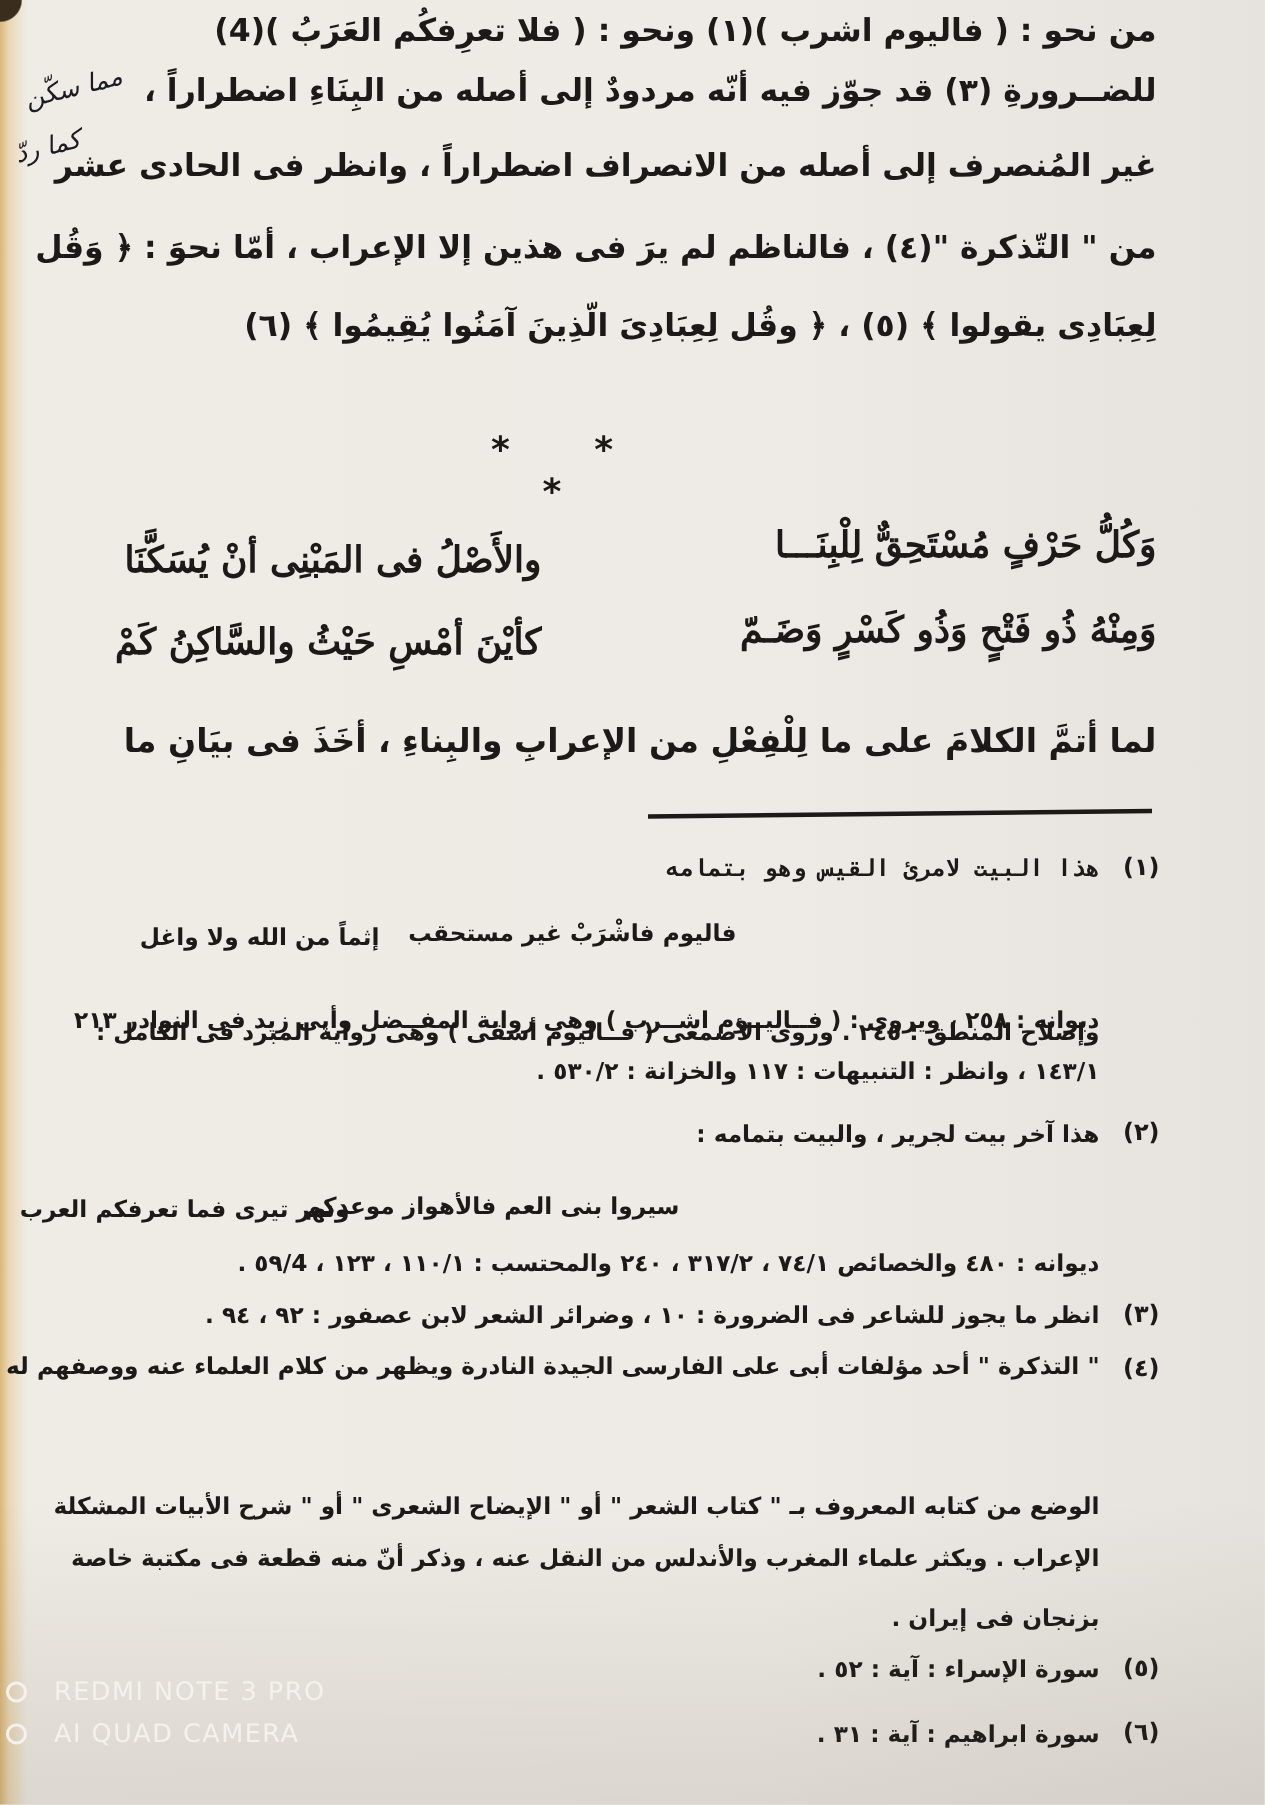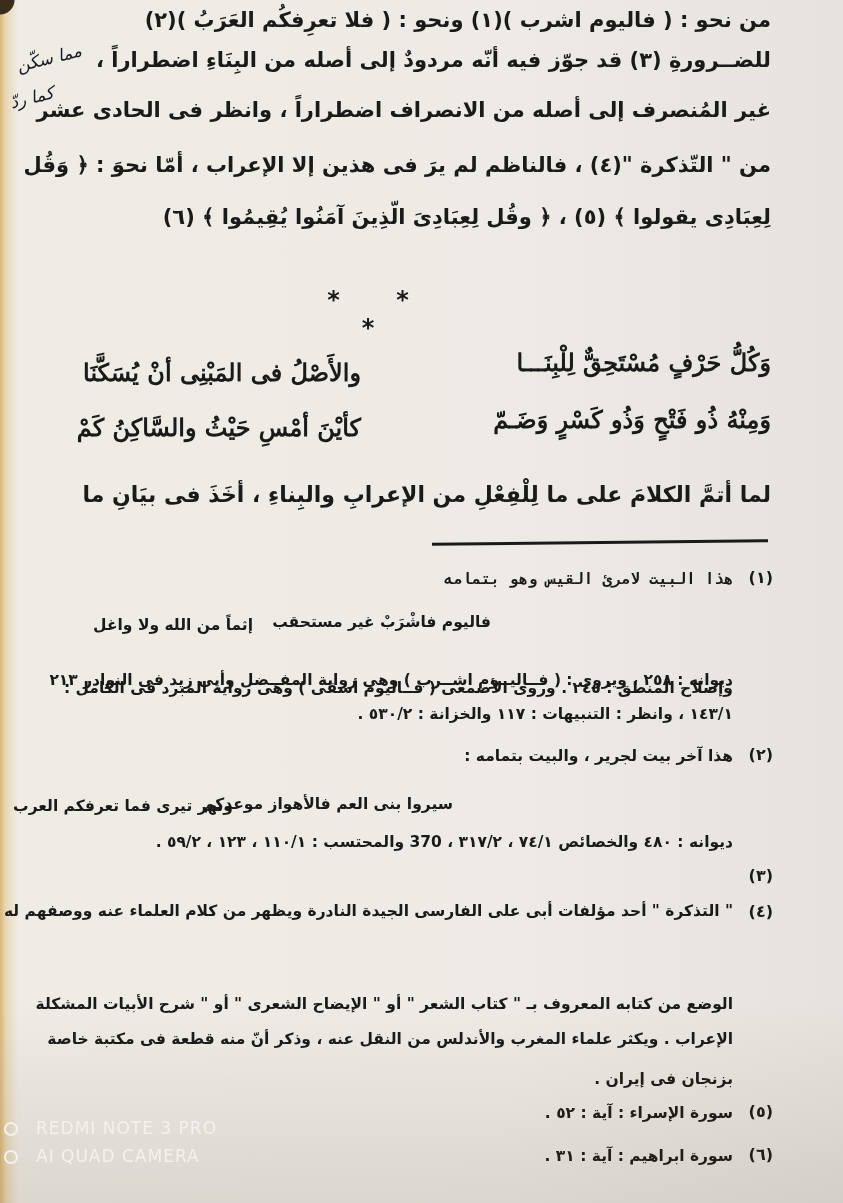--- a/index.html
+++ b/index.html
@@ -52,21 +52,21 @@
     display: inline-block; width: 14px; height: 14px; border: 2px solid #f4f1ee;
     border-radius: 50%; vertical-align: middle; margin-right: 18px; box-sizing: border-box;
   }
 </style>
 </head>
 <body>
 
 <div class="page">
   <div class="corner"></div>
 
-  <div class="line main rtl" style="top:8px;">من نحو : ( فاليوم اشرب )(١) ونحو : ( فلا تعرِفكُم العَرَبُ )(٢)</div>
+  <div class="line main rtl" style="top:8px;">من نحو : ( فاليوم اشرب )(١) ونحو : ( فلا تعرِفكُم العَرَبُ )(4)</div>
   <div class="line main rtl" style="top:48px;">للضــرورةِ (٣) قد جوّز فيه أنّه مردودٌ إلى أصله من البِنَاءِ اضطراراً ،</div>
   <div class="line main rtl" style="top:98px;">غير المُنصرف إلى أصله من الانصراف اضطراراً ، وانظر فى الحادى عشر</div>
   <div class="line main rtl" style="top:153px;">من " التّذكرة "(٤) ، فالناظم لم يرَ فى هذين إلا الإعراب ، أمّا نحوَ : ﴿ وَقُل</div>
   <div class="line main rtl" style="top:205px; right:72px;">لِعِبَادِى يقولوا ﴾ (٥) ، ﴿ وقُل لِعِبَادِىَ الّذِينَ آمَنُوا يُقِيمُوا ﴾ (٦)</div>
 
   <div class="margin-note rtl" style="right:762px; top:40px;">مما سكّن</div>
   <div class="margin-note rtl" style="right:790px; top:82px;">كما ردّ</div>
 
   <div class="stars">* * *</div>
 
@@ -84,23 +84,24 @@
   <div class="line fn-verse rtl" style="right:352px; top:613px;">فاليوم فاشْرَبْ غير مستحقب</div>
   <div class="line fn-verse rtl" style="right:590px; top:616px;">إثماً من الله ولا واغل</div>
   <div class="line fn rtl" style="top:652px;margin-top:19px;">ديوانه : ٢٥٨ ، ويروى : ( فــاليــوم اشــرب ) وهى رواية المفــضل وأبى زيد فى النوادر ٢١٣</div>
   <div class="line fn rtl" style="top:679px;">وإصلاح المنطق : ٢٤٥ . وروى الأصمعى ( فــاليوم أسقى ) وهى رواية المبرد فى الكامل :</div>
   <div class="line fn rtl" style="top:705px;">١٤٣/١ ، وانظر : التنبيهات : ١١٧ والخزانة : ٥٣٠/٢ .</div>
 
   <div class="fn-num rtl" style="top:745px;">(٢)</div>
   <div class="line fn rtl" style="top:747px;">هذا آخر بيت لجرير ، والبيت بتمامه :</div>
   <div class="line fn-verse rtl" style="right:390px; top:795px;">سيروا بنى العم فالأهواز موعدكم</div>
   <div class="line fn-verse rtl" style="right:610px; top:797px;">ونهر تيرى فما تعرفكم العرب</div>
-  <div class="line fn rtl" style="top:833px;">ديوانه : ٤٨٠ والخصائص ٧٤/١ ، ٣١٧/٢ ، 370 والمحتسب : ١١٠/١ ، ١٢٣ ، ٥٩/٢ .</div>
+  <div class="line fn rtl" style="top:833px;">ديوانه : ٤٨٠ والخصائص ٧٤/١ ، ٣١٧/٢ ، ٢٤٠ والمحتسب : ١١٠/١ ، ١٢٣ ، ٥٩/4 .</div>
 
   <div class="fn-num rtl" style="top:866px;">(٣)</div>
+  <div class="line fn rtl" style="top:868px;">انظر ما يجوز للشاعر فى الضرورة : ١٠ ، وضرائر الشعر لابن عصفور : ٩٢ ، ٩٤ .</div>
 
   <div class="fn-num rtl" style="top:902px;">(٤)</div>
   <div class="line fn rtl" style="top:902px;">" التذكرة " أحد مؤلفات أبى على الفارسى الجيدة النادرة ويظهر من كلام العلماء عنه ووصفهم له</div>
   <div class="line fn rtl" style="top:995px;">الوضع من كتابه المعروف بـ " كتاب الشعر " أو " الإيضاح الشعرى " أو " شرح الأبيات المشكلة</div>
   <div class="line fn rtl" style="top:1030px;">الإعراب . ويكثر علماء المغرب والأندلس من النقل عنه ، وذكر أنّ منه قطعة فى مكتبة خاصة</div>
   <div class="line fn rtl" style="top:1070px;">بزنجان فى إيران .</div>
 
   <div class="fn-num rtl" style="top:1102px;">(٥)</div>
   <div class="line fn rtl" style="top:1104px;">سورة الإسراء : آية : ٥٢ .</div>
 

